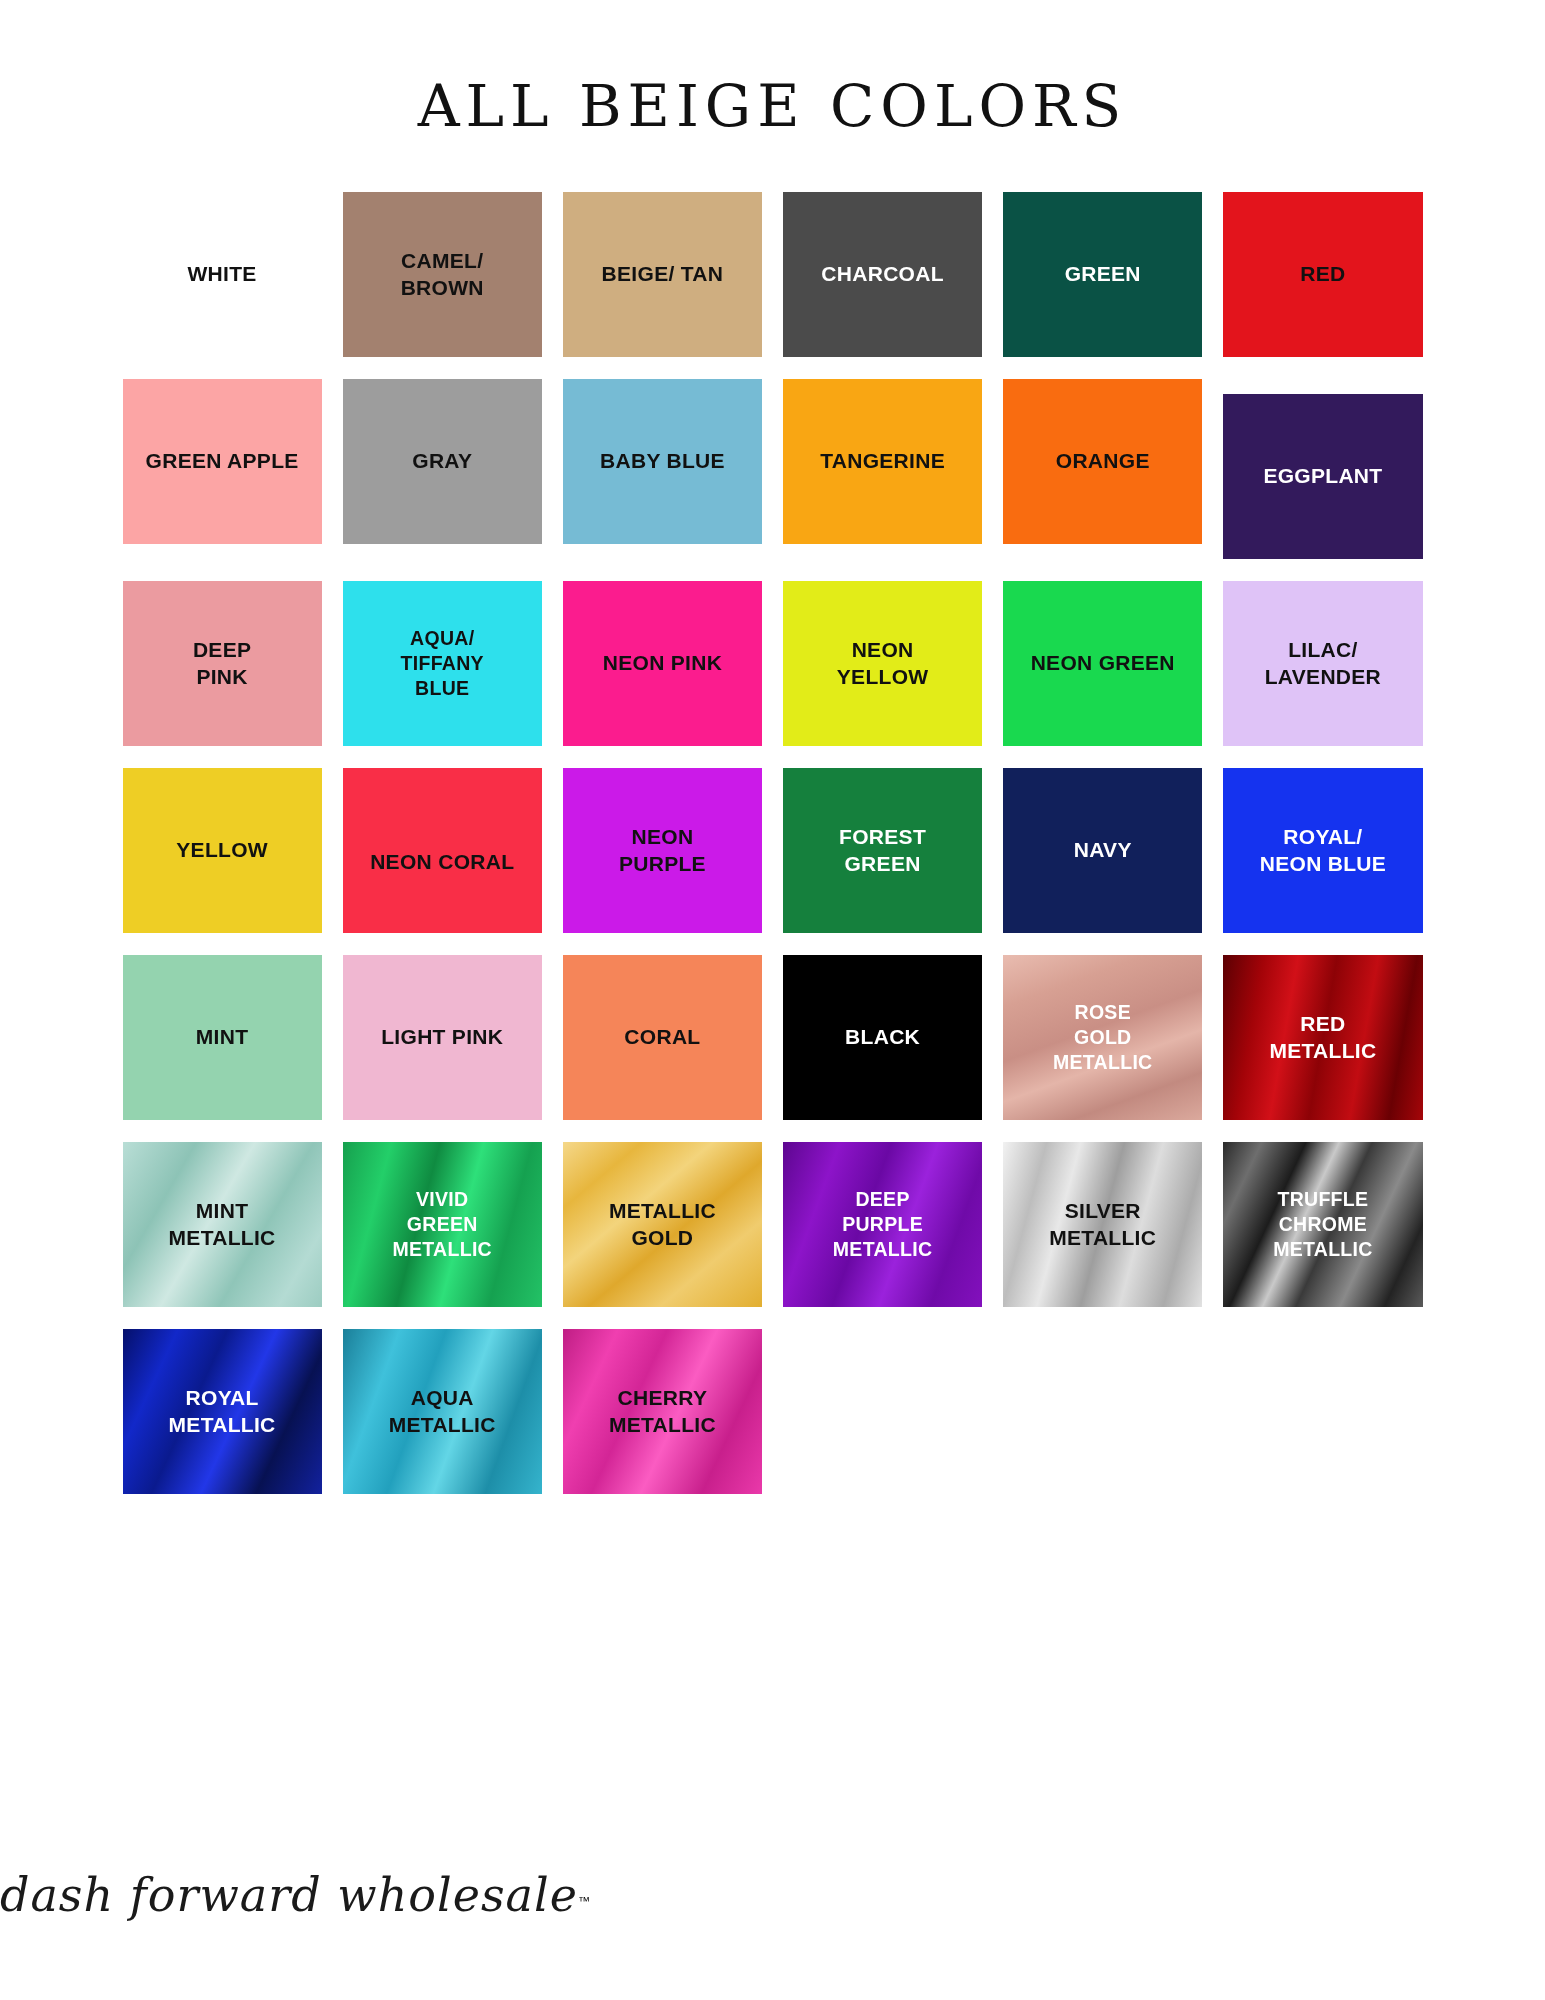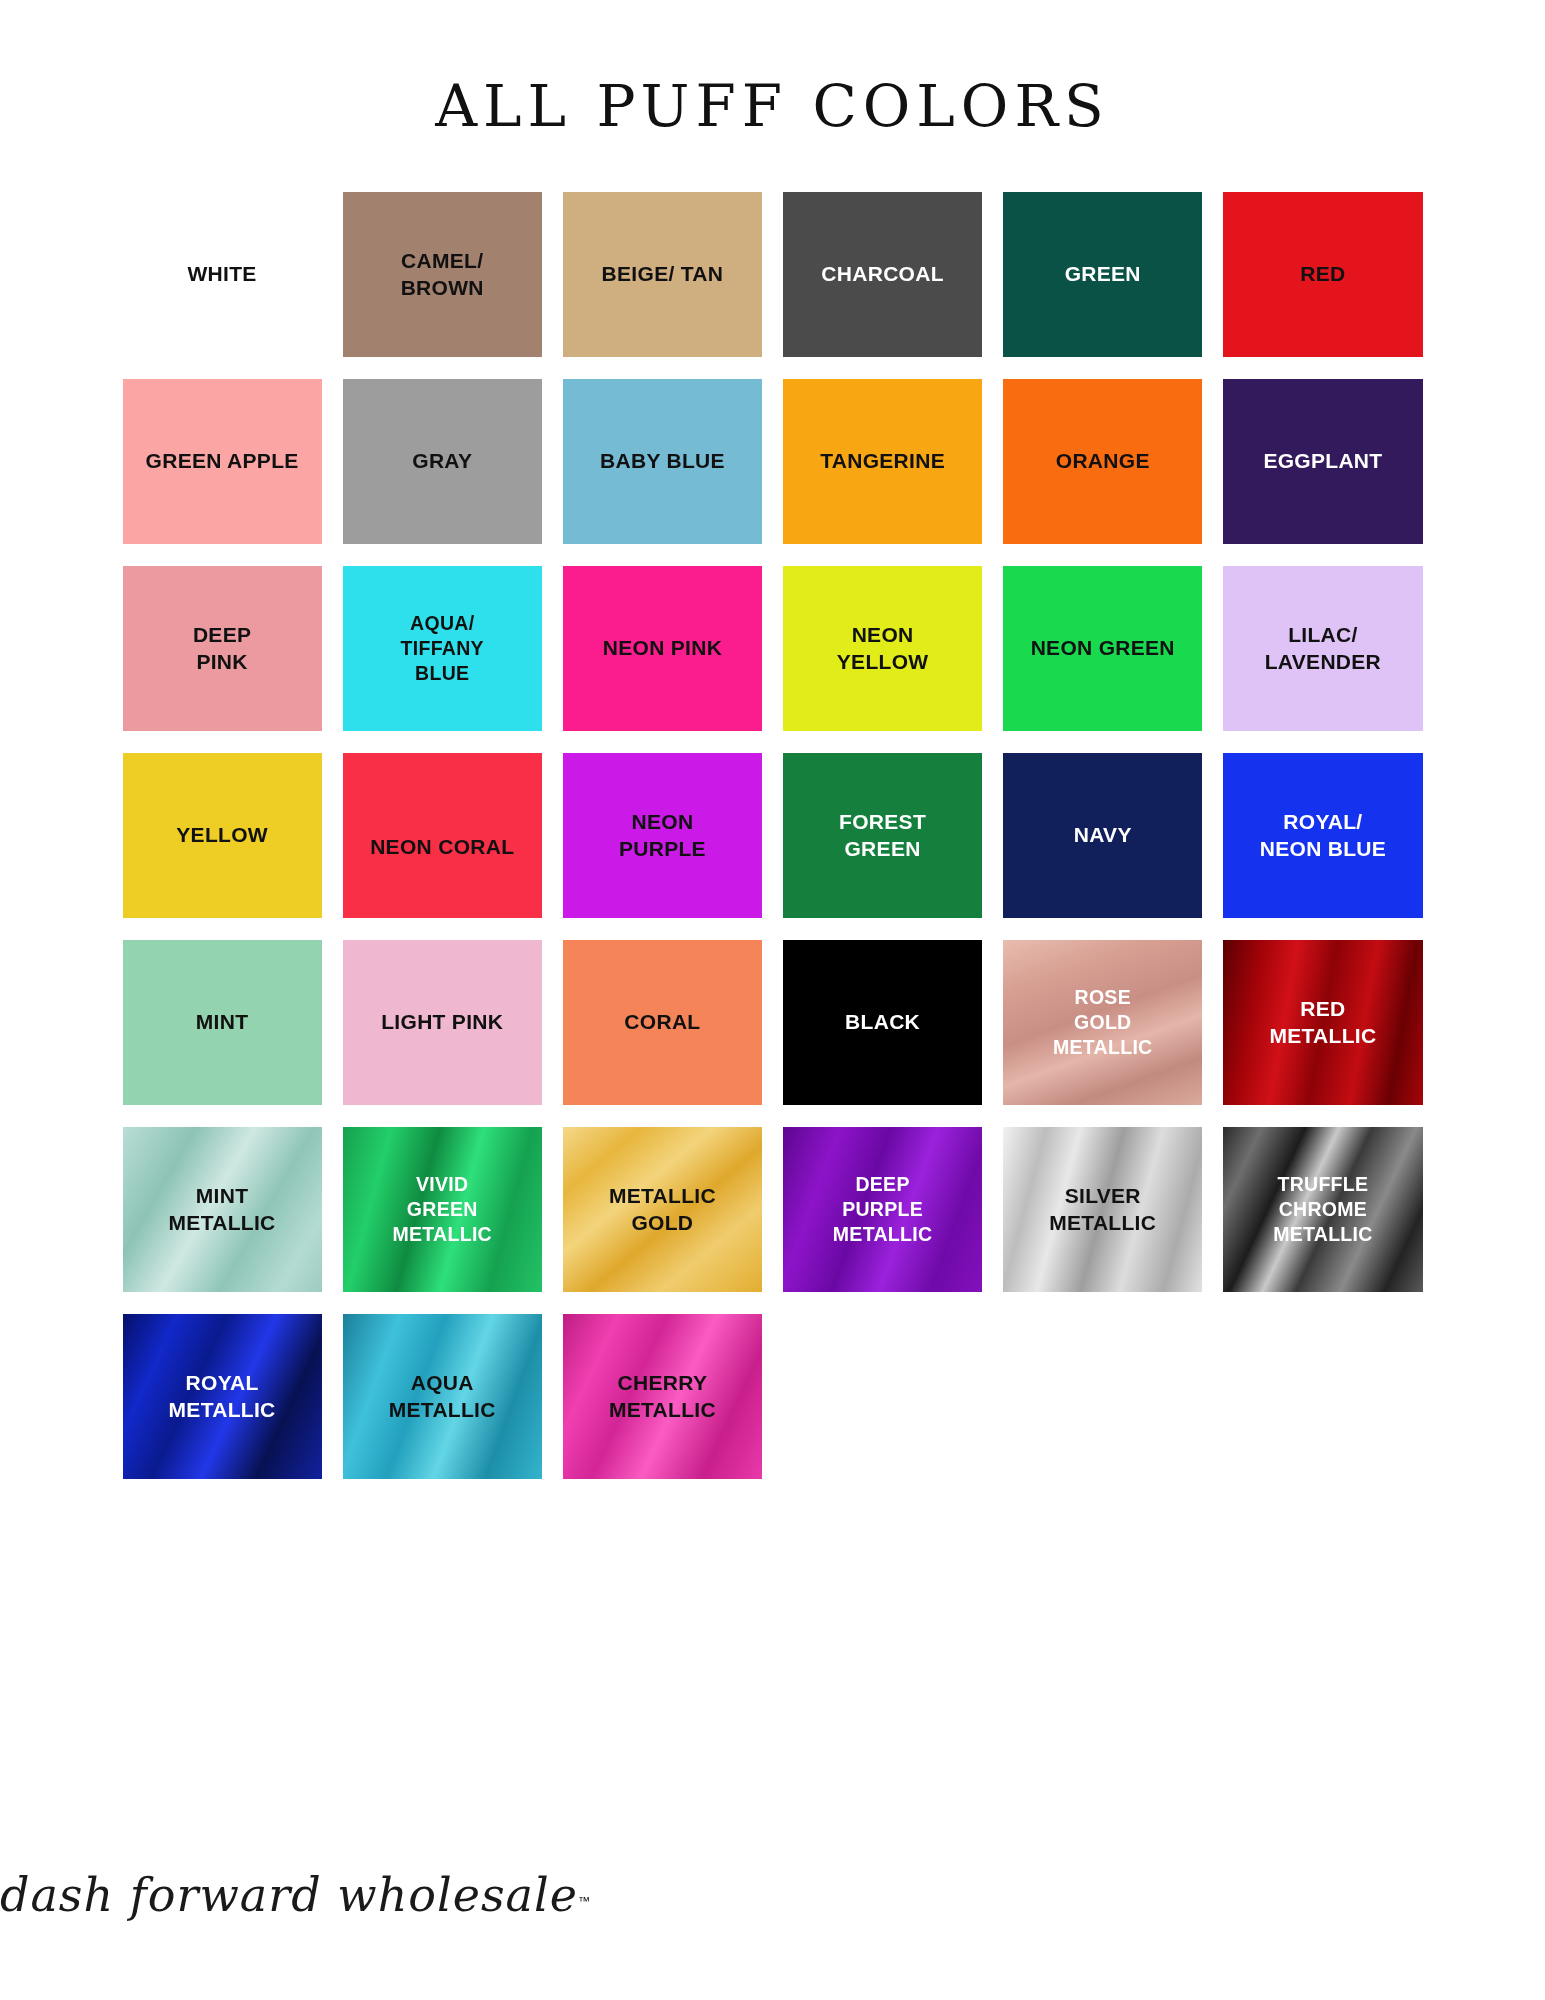--- a/index.html
+++ b/index.html
@@ -79,21 +79,21 @@
   .footer .tm {
     font-size: 12px;
     vertical-align: super;
   }
 </style>
 </head>
 <body>
 
 <div class="page">
 
-  <div class="title">ALL PUFF COLORS</div>
+  <div class="title">ALL BEIGE COLORS</div>
 
   <div class="grid">
       <div class="swatch" style="background: rgb(255, 255, 255);">
         <span class="label" style="color: rgb(17, 17, 17);">WHITE</span>
       </div>
       <div class="swatch" style="background: rgb(163, 129, 111);">
         <span class="label" style="color: rgb(17, 17, 17);">CAMEL/
 BROWN</span>
       </div>
       <div class="swatch" style="background: rgb(207, 174, 128);">
@@ -116,21 +116,21 @@
       </div>
       <div class="swatch" style="background: rgb(118, 187, 212);">
         <span class="label" style="color: rgb(17, 17, 17);">BABY BLUE</span>
       </div>
       <div class="swatch" style="background: rgb(249, 166, 19);">
         <span class="label" style="color: rgb(17, 17, 17);">TANGERINE</span>
       </div>
       <div class="swatch" style="background: rgb(249, 108, 16);">
         <span class="label" style="color: rgb(17, 17, 17);">ORANGE</span>
       </div>
-      <div class="swatch" style="background: rgb(51, 26, 92);">
+      <div class="swatch" style="background: rgb(51, 26, 92); margin-top: 15px;">
         <span class="label" style="color: rgb(255, 255, 255);">EGGPLANT</span>
       </div>
       <div class="swatch" style="background: rgb(235, 155, 160);">
         <span class="label" style="color: rgb(17, 17, 17);">DEEP
 PINK</span>
       </div>
       <div class="swatch small" style="background: rgb(46, 224, 236);">
         <span class="label" style="color: rgb(17, 17, 17);">AQUA/
 TIFFANY
 BLUE</span>

